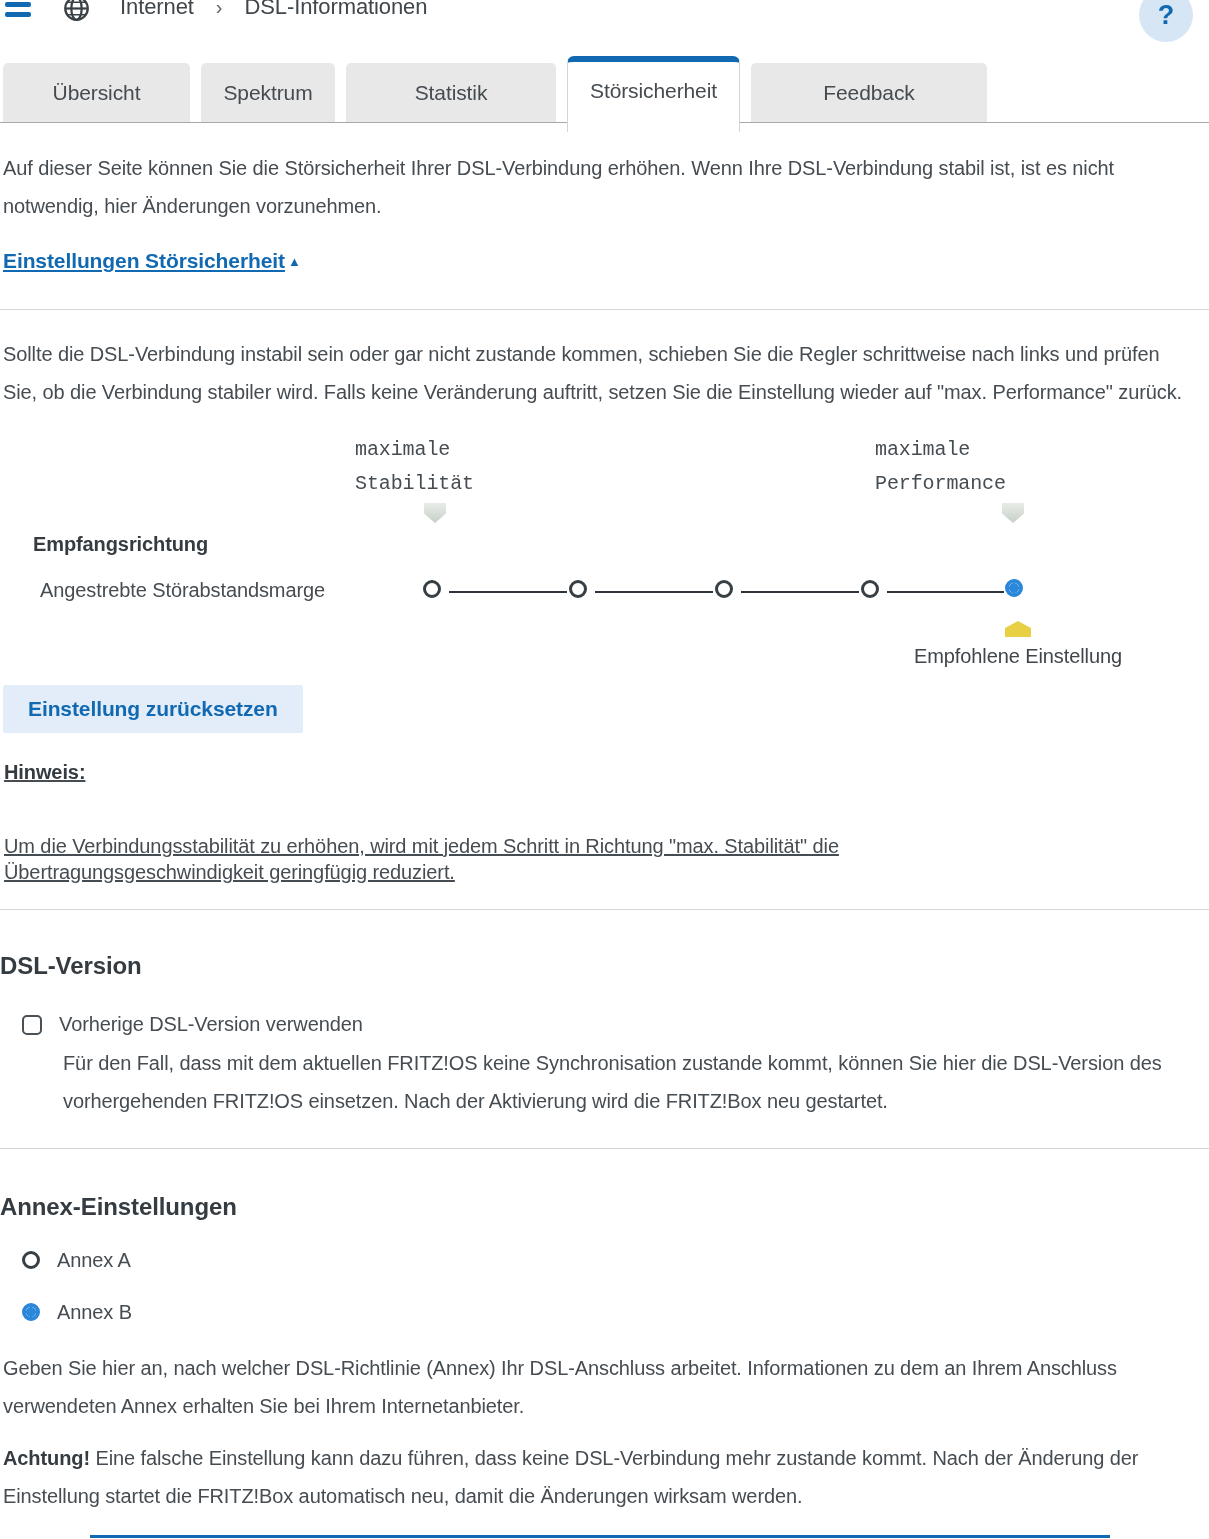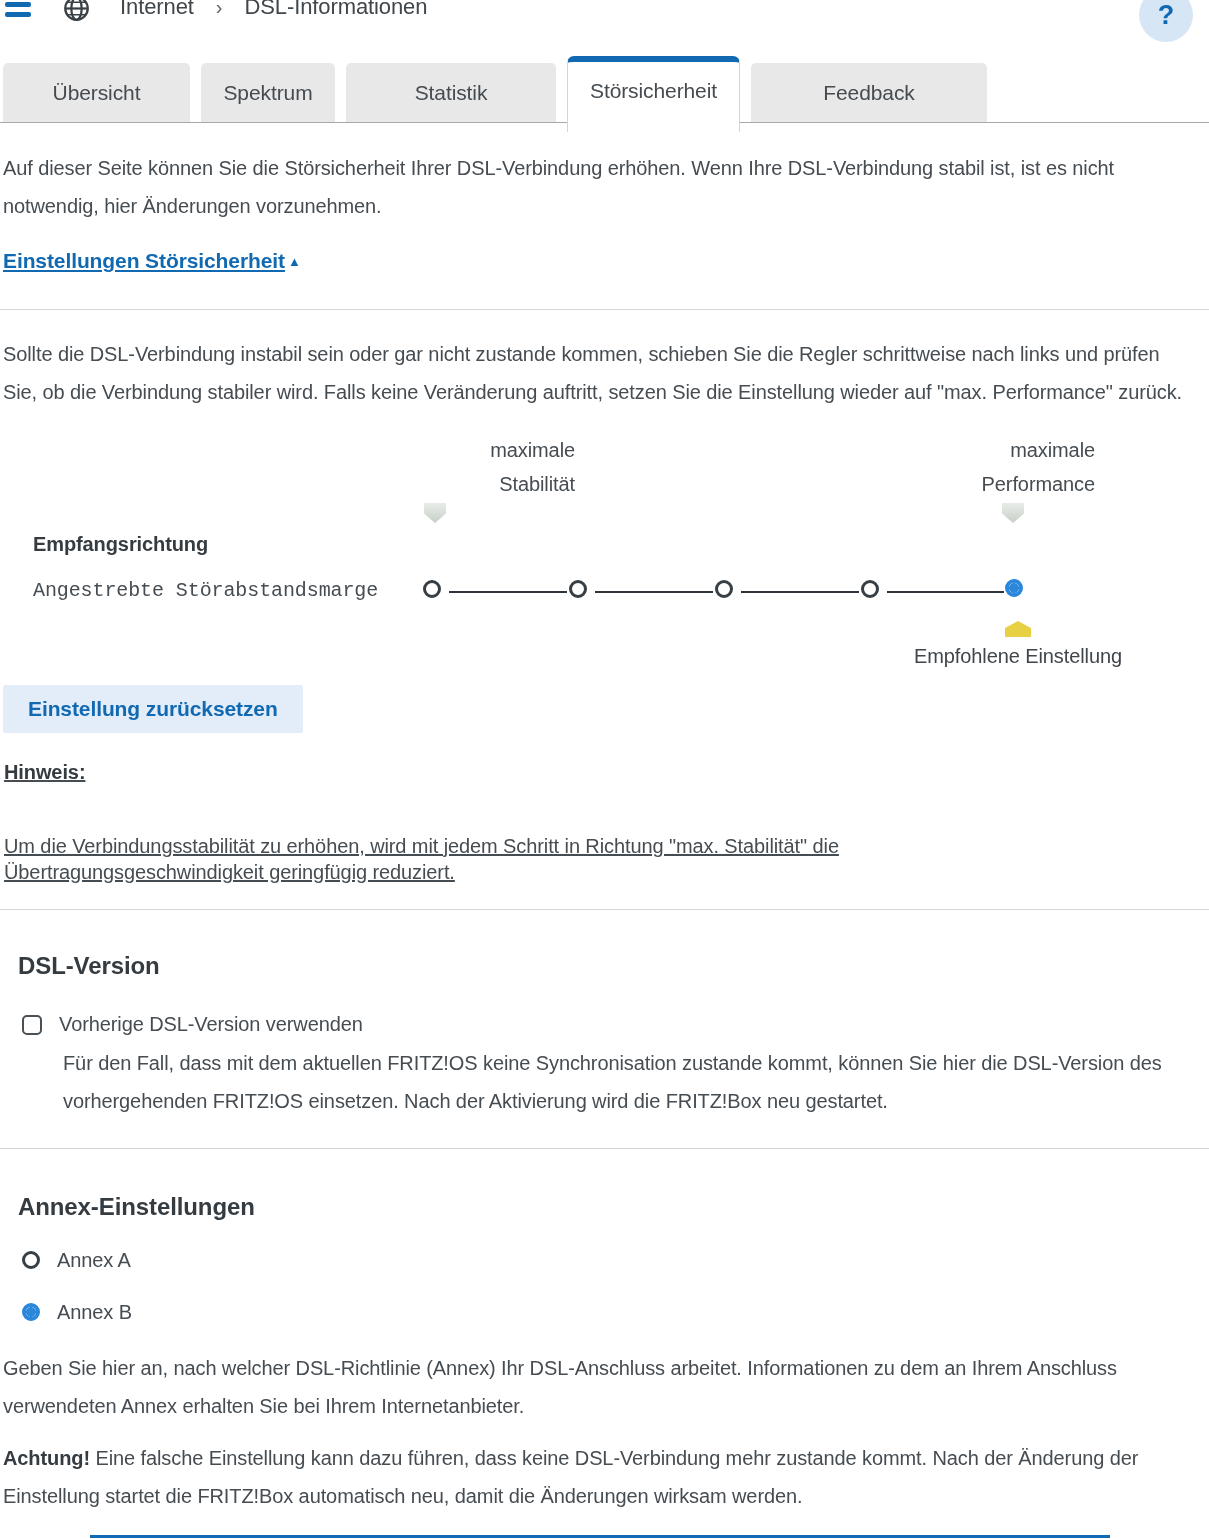--- a/index.html
+++ b/index.html
@@ -58,32 +58,32 @@
   .settings-link{display:inline-block;margin:24px 0 0 3px;color:var(--blue);cursor:pointer;font-weight:bold;}
   .settings-link .lnk{text-decoration:underline;font-size:21px;}
   .settings-link .caret{font-size:13px;margin-left:3px;text-decoration:none;display:inline-block;transform:translateY(-2px);}
   .divider{border:none;border-top:1px solid var(--divider);margin:0;}
   .div1{margin-top:36px;}
   .div2{margin-top:24px;}
   .div3{margin-top:28px;}
   .desc{margin-top:25px;max-width:1190px;}
   
   .slider-zone{position:relative;height:252px;margin-top:10px;}
-  .pole-label{position:absolute;width:220px;text-align:right;line-height:34px;color:#454c52;top:12px;}
+  .pole-label{position:absolute;width:220px;text-align:left;line-height:34px;color:#454c52;top:12px;font-family:Liberation Mono, monospace;}
   .pole-left{left:355px;}
   .pole-right{left:875px;}
   .gray-marker{
     position:absolute;width:22px;height:20px;top:82px;
     clip-path:polygon(0 0,100% 0,100% 52%,50% 100%,0 52%);
     background:linear-gradient(#e9ede9,#c6cfc6);
   }
   .gm-left{left:424px;}
   .gm-right{left:1002px;}
   .group-title{position:absolute;left:33px;top:112px;font-weight:bold;color:var(--heading);}
-  .row-label{position:absolute;left:33px;top:158px;font-family:Liberation Mono, monospace;}
+  .row-label{position:absolute;left:40px;top:158px;}
   .seg-line{position:absolute;height:2px;background:#2e343a;top:170px;}
   .step-radio{
     position:absolute;width:18px;height:18px;border-radius:50%;
     border:3px solid #383f44;background:#fff;top:159px;cursor:pointer;
   }
   .step-radio.sel{
     width:18px;height:18px;border:4px solid var(--radio-blue);top:158px;
     background:radial-gradient(circle,var(--radio-blue) 0 4.6px,#fff 5px);
   }
   .yellow-marker{
@@ -95,21 +95,21 @@
   
   .reset-btn{
     display:inline-block;margin:12px 0 0 3px;padding:12px 25px;border:none;
     background:#e3edf9;color:var(--blue);font-weight:bold;font-size:21px;
     border-radius:2px;cursor:pointer;font-family:inherit;letter-spacing:-0.1px;
   }
   .note{margin-top:20px;padding-left:4px;text-decoration:underline;}
   .note .note-title{font-weight:bold;color:var(--heading);line-height:38px;display:block;}
   .note .note-text{display:block;line-height:26px;max-width:1040px;margin-top:42px;}
   
-  .section-title{margin:0;padding-left:18px;font-size:24px;font-weight:bold;color:var(--heading);}
+  .section-title{margin:0;padding-left:0;font-size:24px;font-weight:bold;color:var(--heading);}
   .st1{margin-top:42px;}
   .st2{margin-top:44px;}
   .check-row{display:flex;align-items:center;gap:17px;margin:33px 0 0 22px;cursor:pointer;}
   .checkbox{width:20px;height:20px;border:2.5px solid #4a5156;border-radius:5px;background:#fff;flex:0 0 auto;}
   .indent-desc{margin:8px 0 0 60px;line-height:38px;max-width:1130px;}
   .option-row{display:flex;align-items:center;gap:17px;margin:26px 0 0 22px;cursor:pointer;height:26px;}
   .opt-radio{width:18px;height:18px;border-radius:50%;border:3px solid #383f44;background:#fff;flex:0 0 auto;}
   .opt-radio.sel{
     border:4px solid var(--radio-blue);
     background:radial-gradient(circle,var(--radio-blue) 0 4.6px,#fff 5px);

